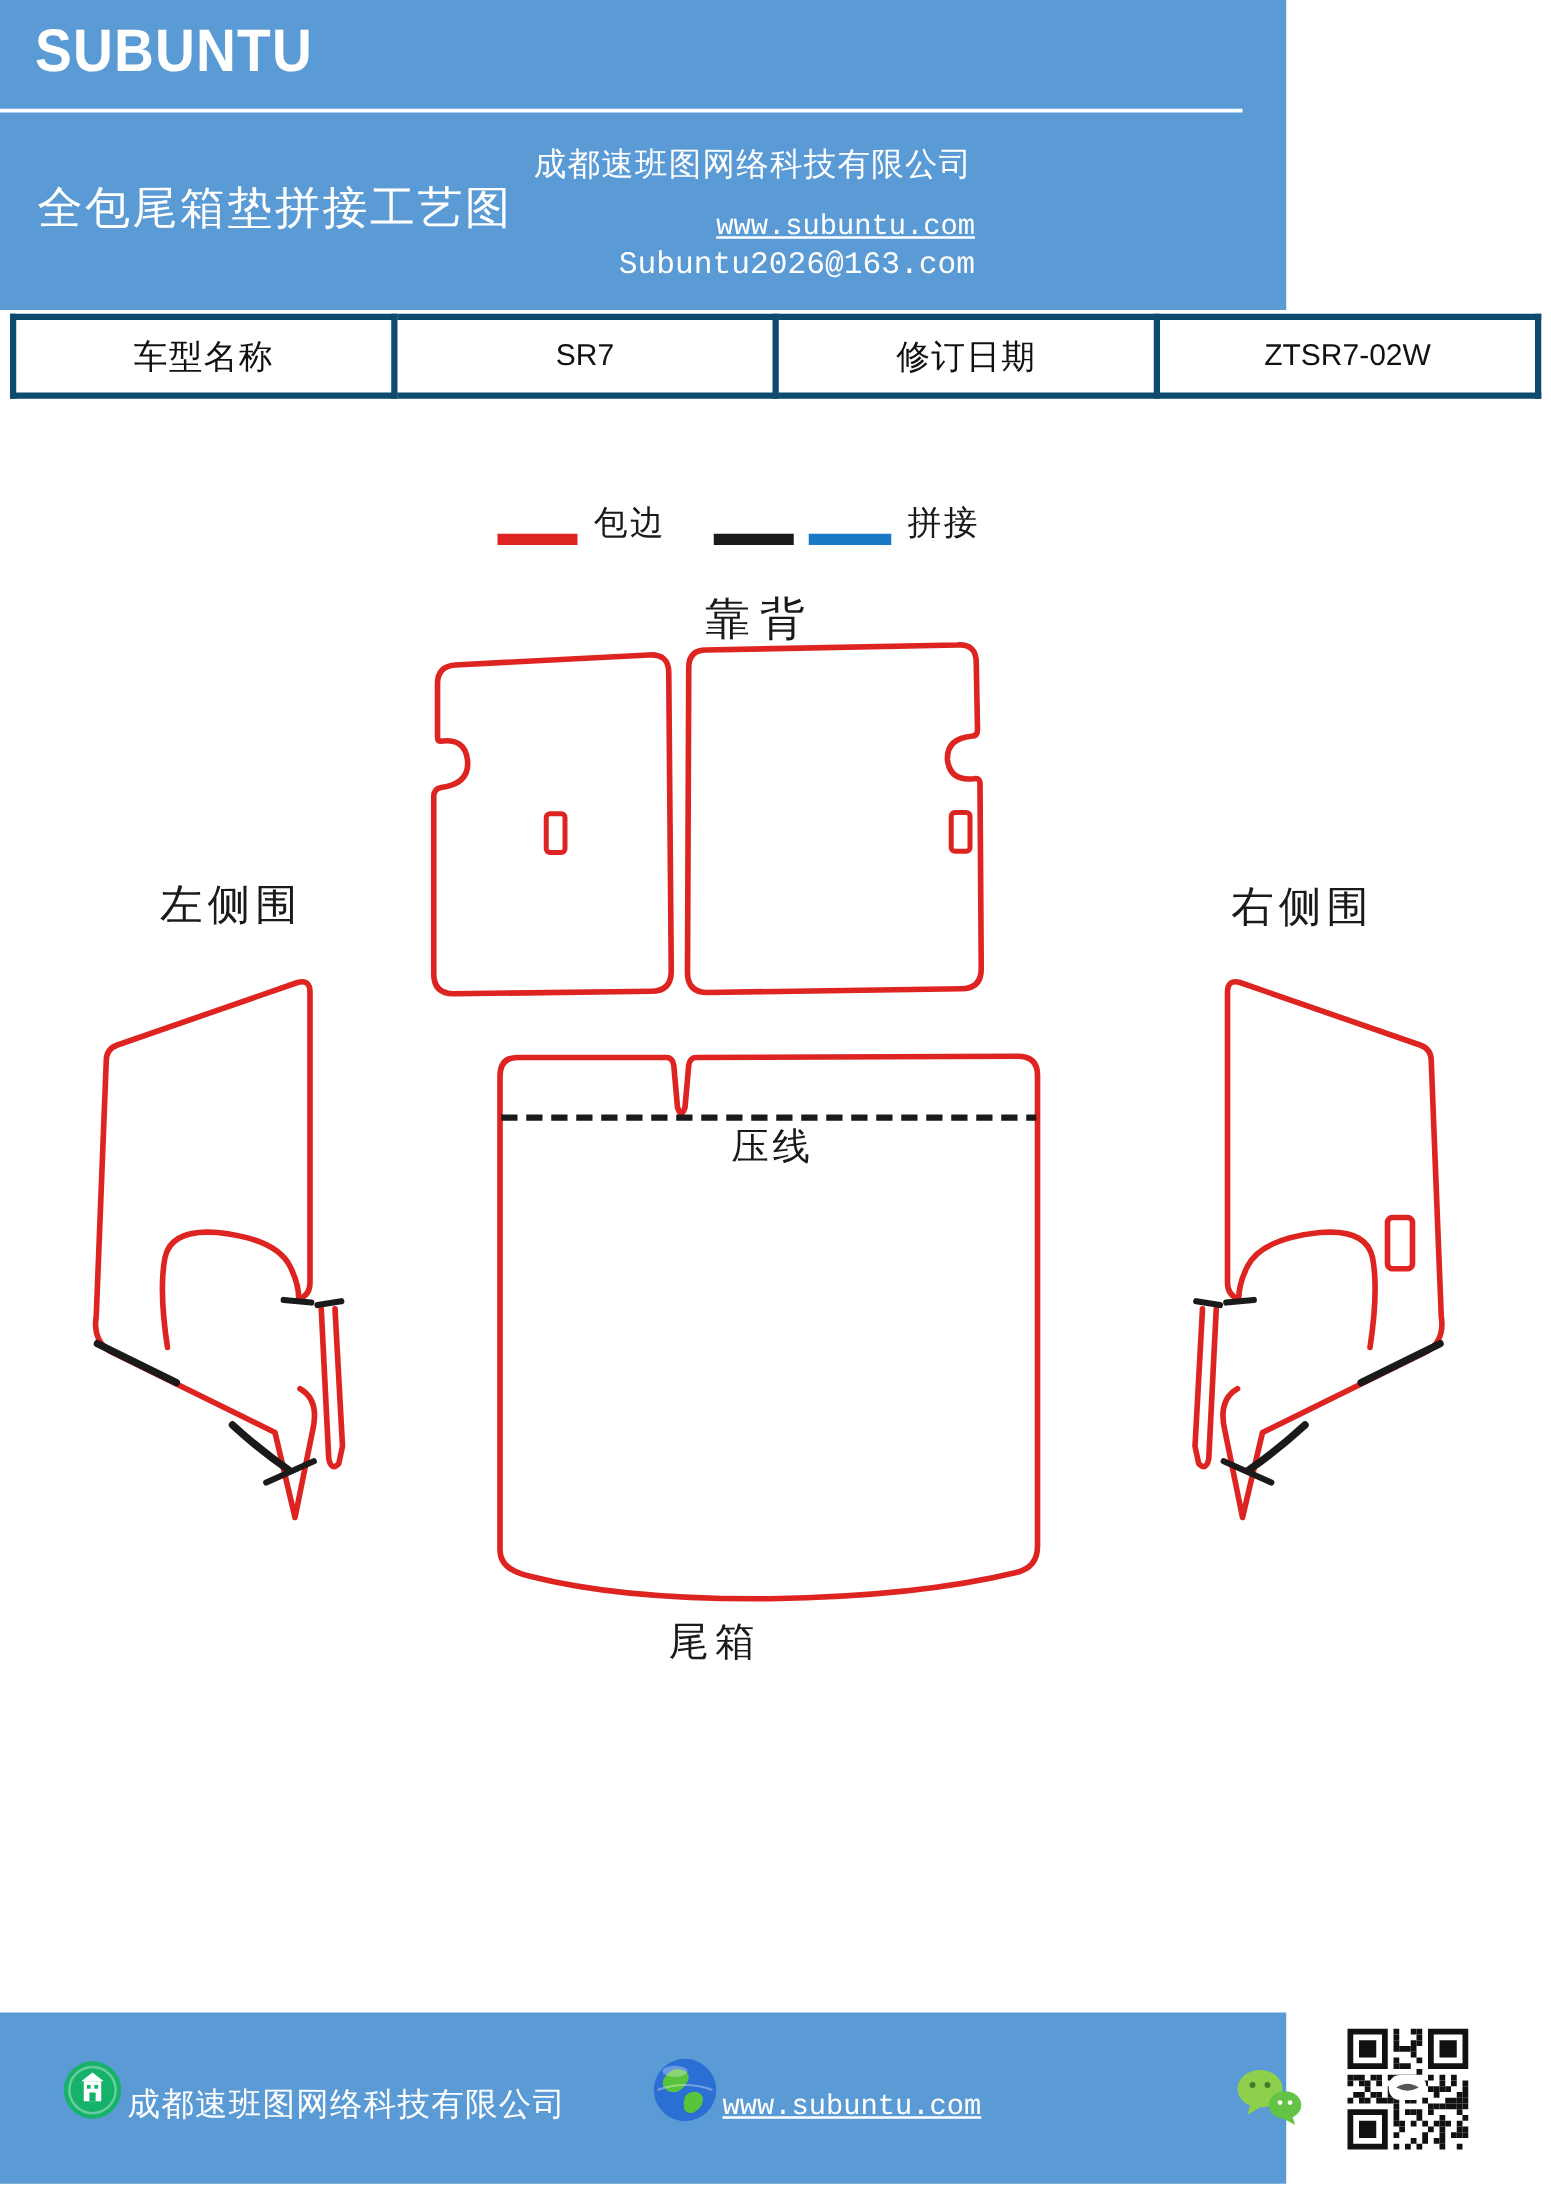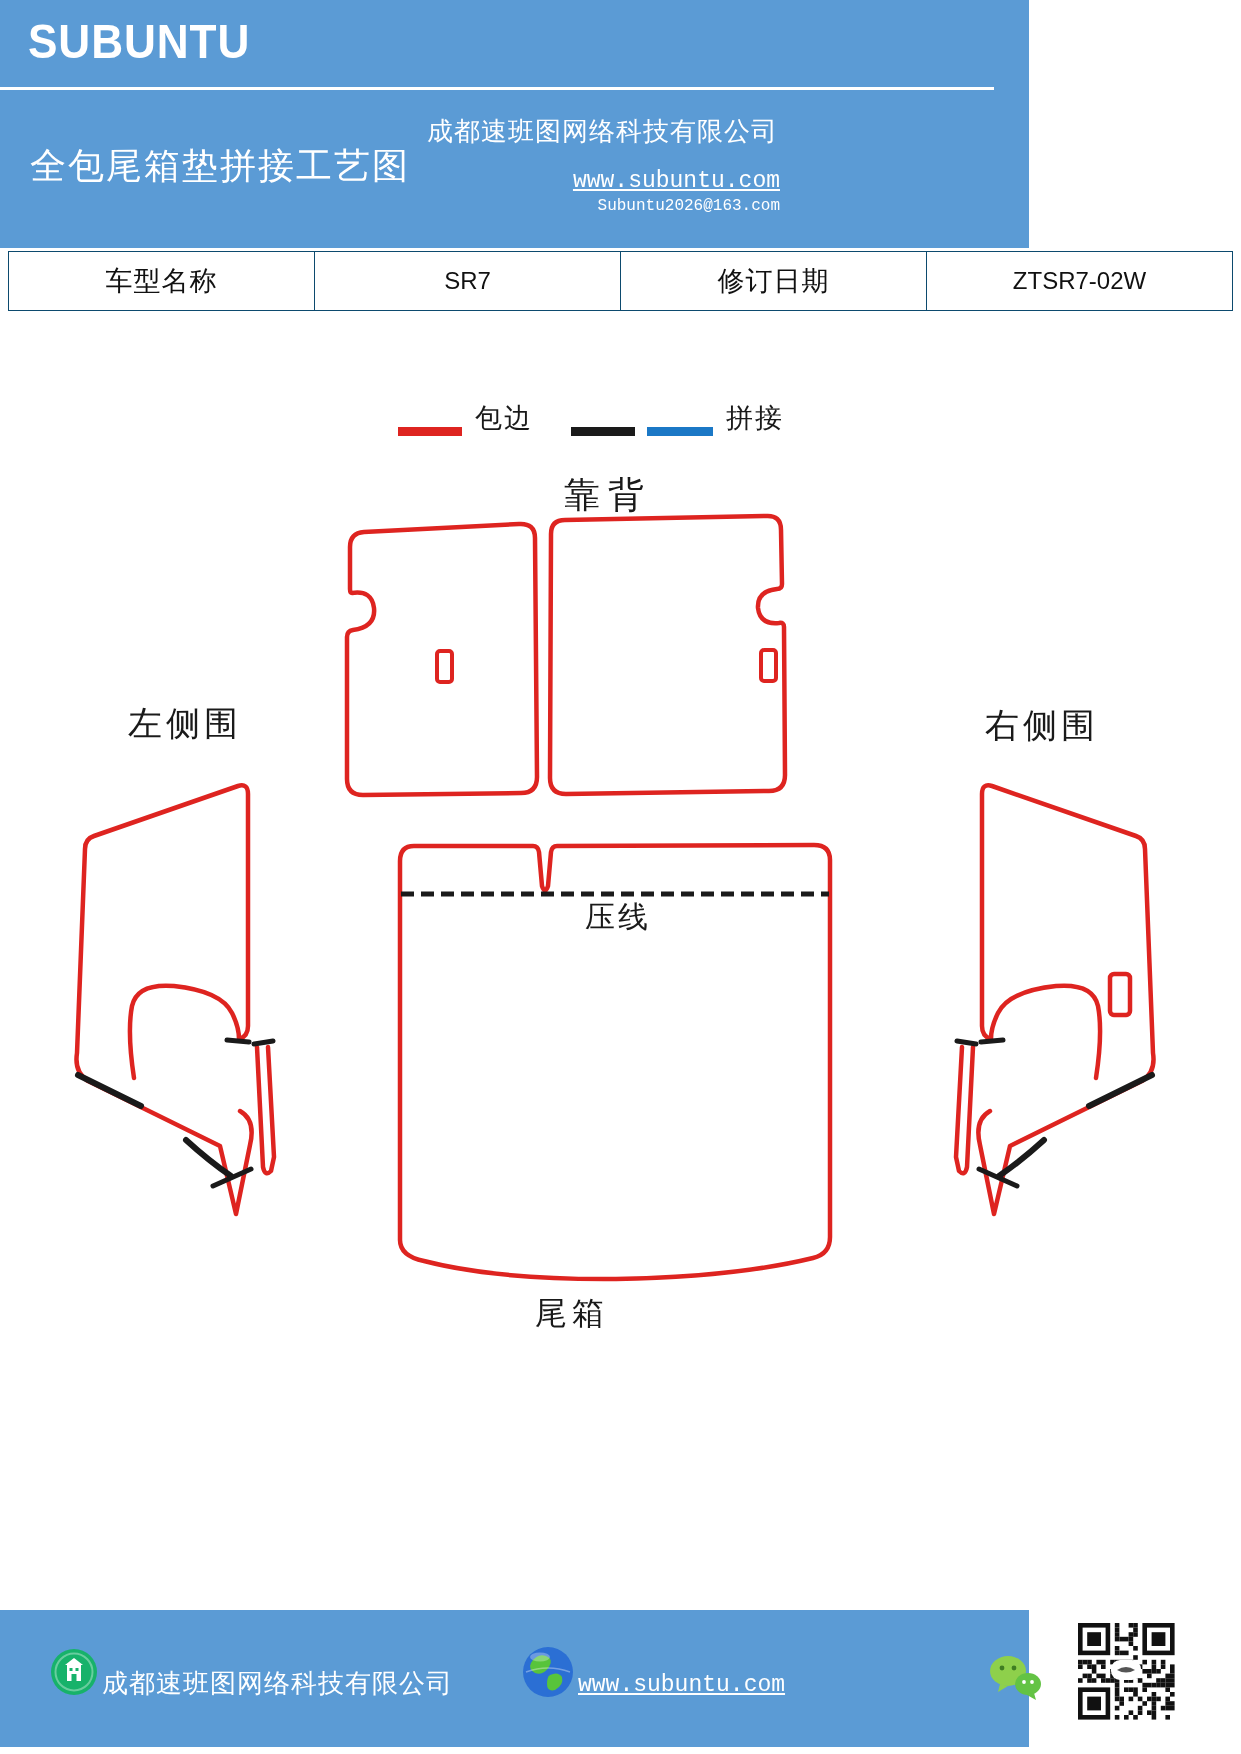--- a/index.html
+++ b/index.html
@@ -13,23 +13,23 @@
   .white{color:#ffffff;}
   .serif{font-family:"Liberation Serif", serif;}
   .mono{font-family:Liberation Mono, monospace;}
   .logo{left:28px;top:14px;font-size:48px;font-weight:bold;letter-spacing:1px;
         transform:scaleX(.92);transform-origin:left top;}
   .header-line{left:0;top:87px;width:994px;height:3px;background:#ffffff;}
   .page-title{left:30px;top:142px;font-size:36px;letter-spacing:2px;font-family:Liberation Mono, monospace;}
   .header-company{right:251px;top:114px;font-size:26px;letter-spacing:1px;}
   .sop{left:1044px;top:88px;font-size:54px;font-weight:bold;letter-spacing:2px;line-height:1;}
   .header-link{right:249px;top:168px;font-size:23px;text-decoration:underline;}
-  .header-email{right:249px;top:197px;font-size:16px;}
+  .header-email{right:249px;top:197px;font-size:25px;}
   table.info{position:absolute;left:8px;top:251px;width:1225px;border-collapse:collapse;table-layout:fixed;}
-  table.info td{border:1px solid #0c4a6e;height:56px;text-align:center;vertical-align:middle;color:#111;}
+  table.info td{border:5px solid #0c4a6e;height:56px;text-align:center;vertical-align:middle;color:#111;}
   td.cell-label{font-family:"Liberation Serif", serif;font-size:27px;letter-spacing:1px;}
   td.cell-value{font-size:24px;}
   .legend{left:398px;top:400px;display:flex;align-items:flex-end;}
   .swatch{display:inline-block;height:9px;}
   .bg-red{background:var(--outline-color);width:64px;margin-right:13px;}
   .bg-black{background:var(--join-color);width:64px;margin-right:12px;}
   .bg-blue{background:var(--splice-blue);width:66px;margin-right:13px;}
   .legend-label{font-size:27px;color:#1a1a1a;letter-spacing:2px;font-family:"Liberation Serif", serif;}
   .legend-label.first{margin-right:38px;}
   svg.diagram{position:absolute;left:0;top:0;}

